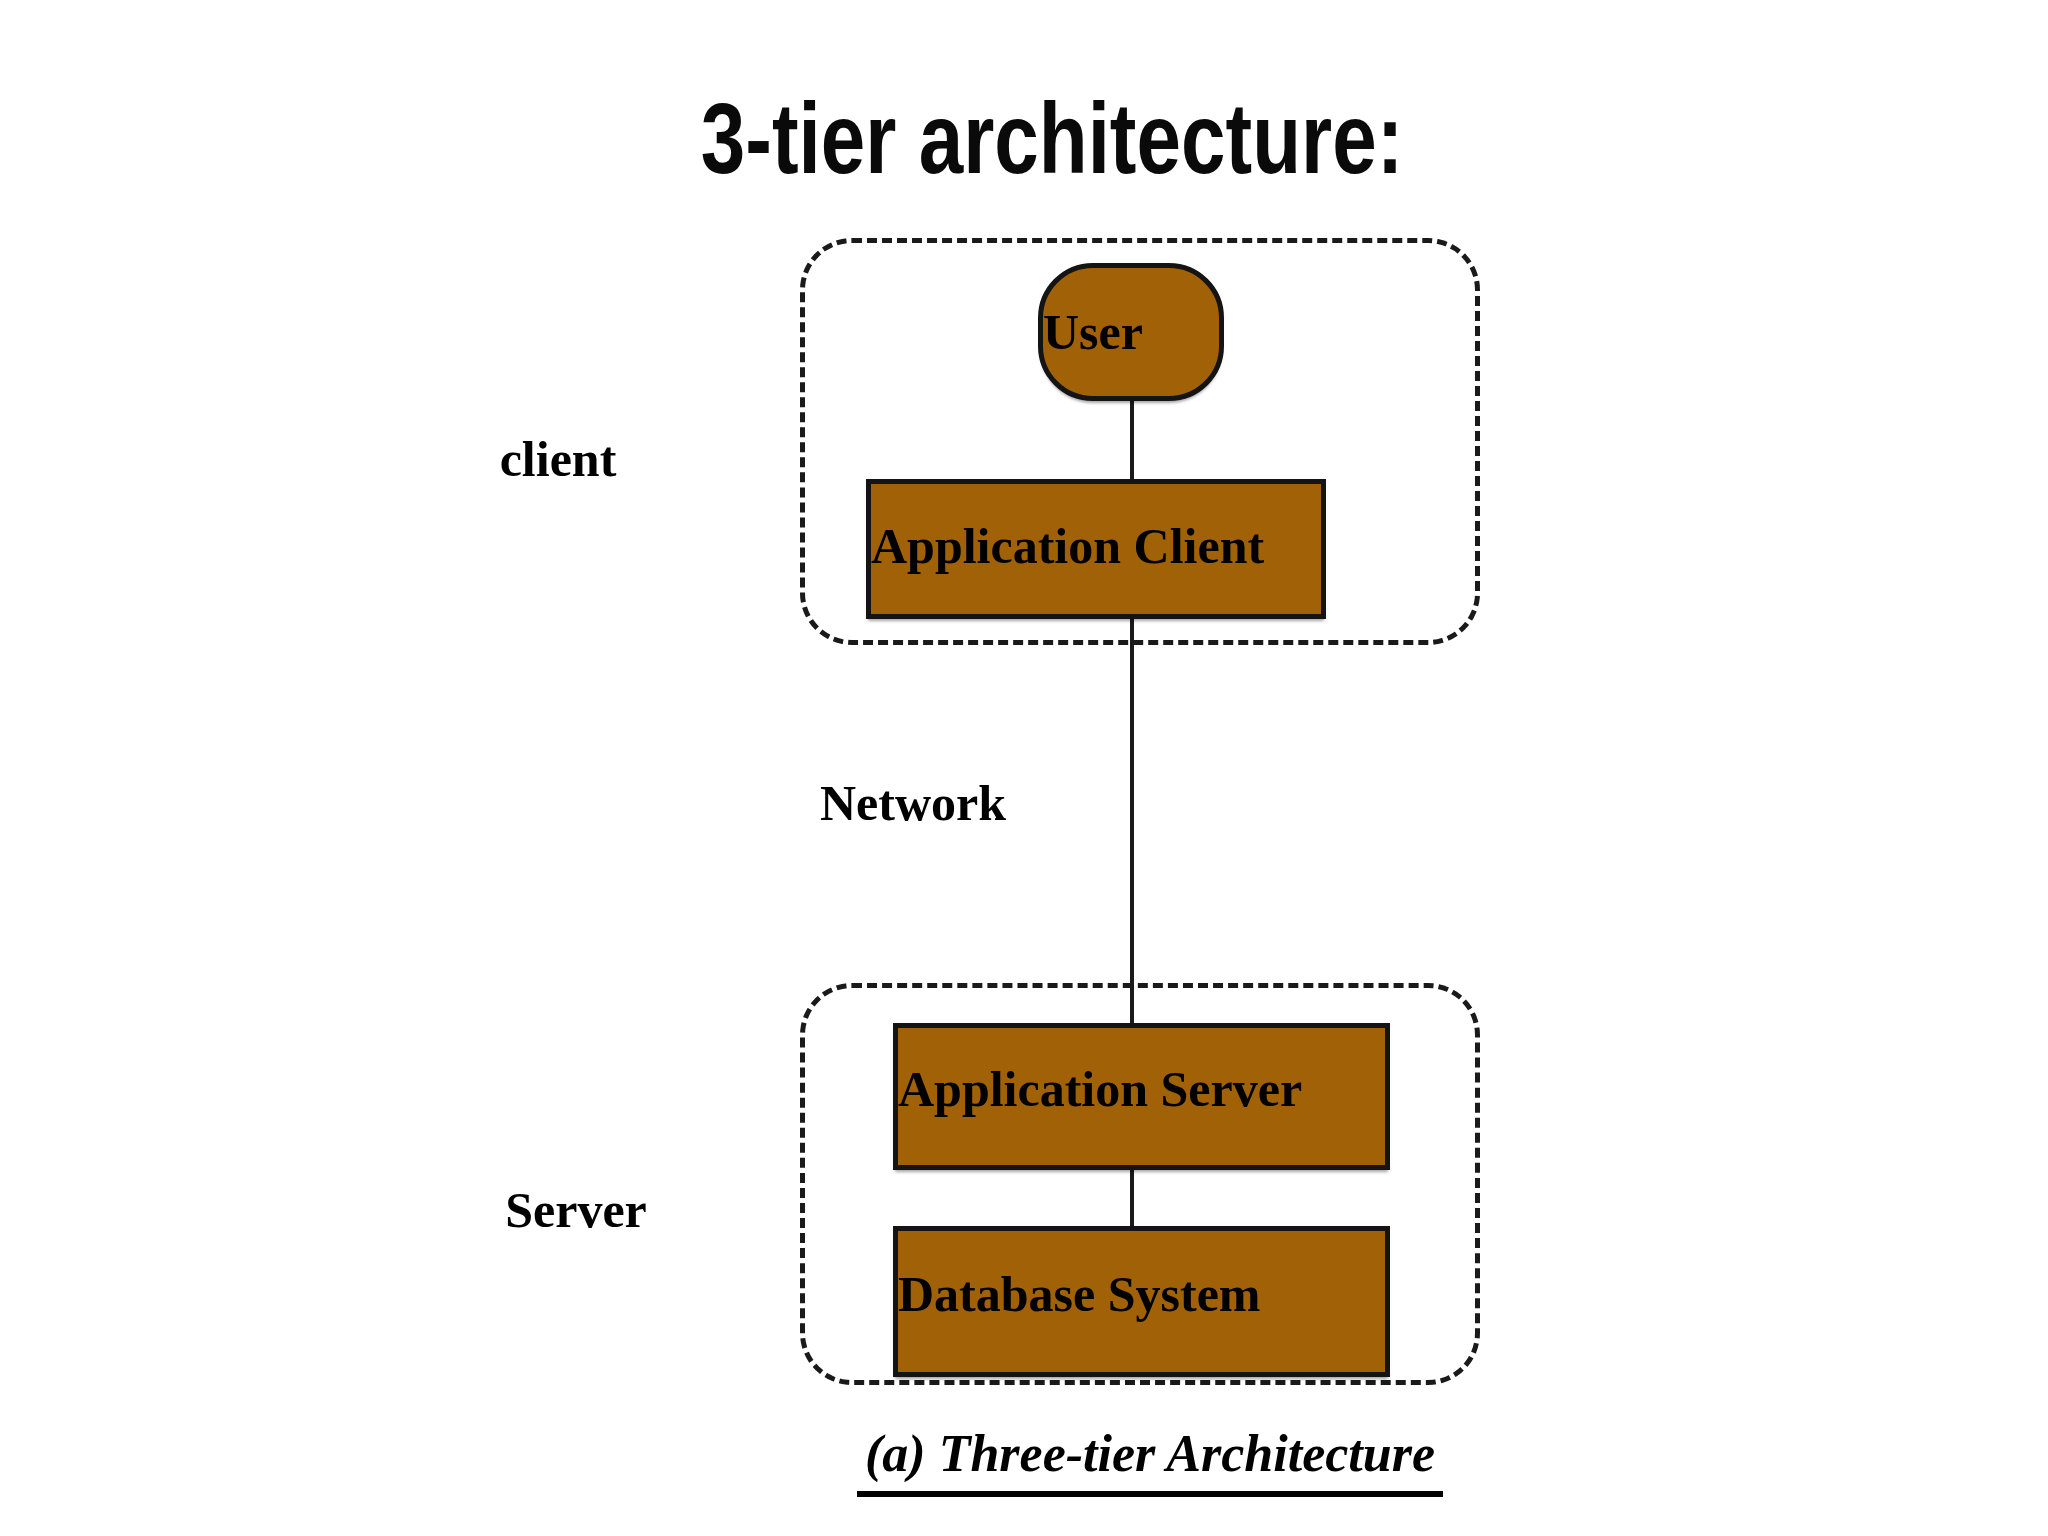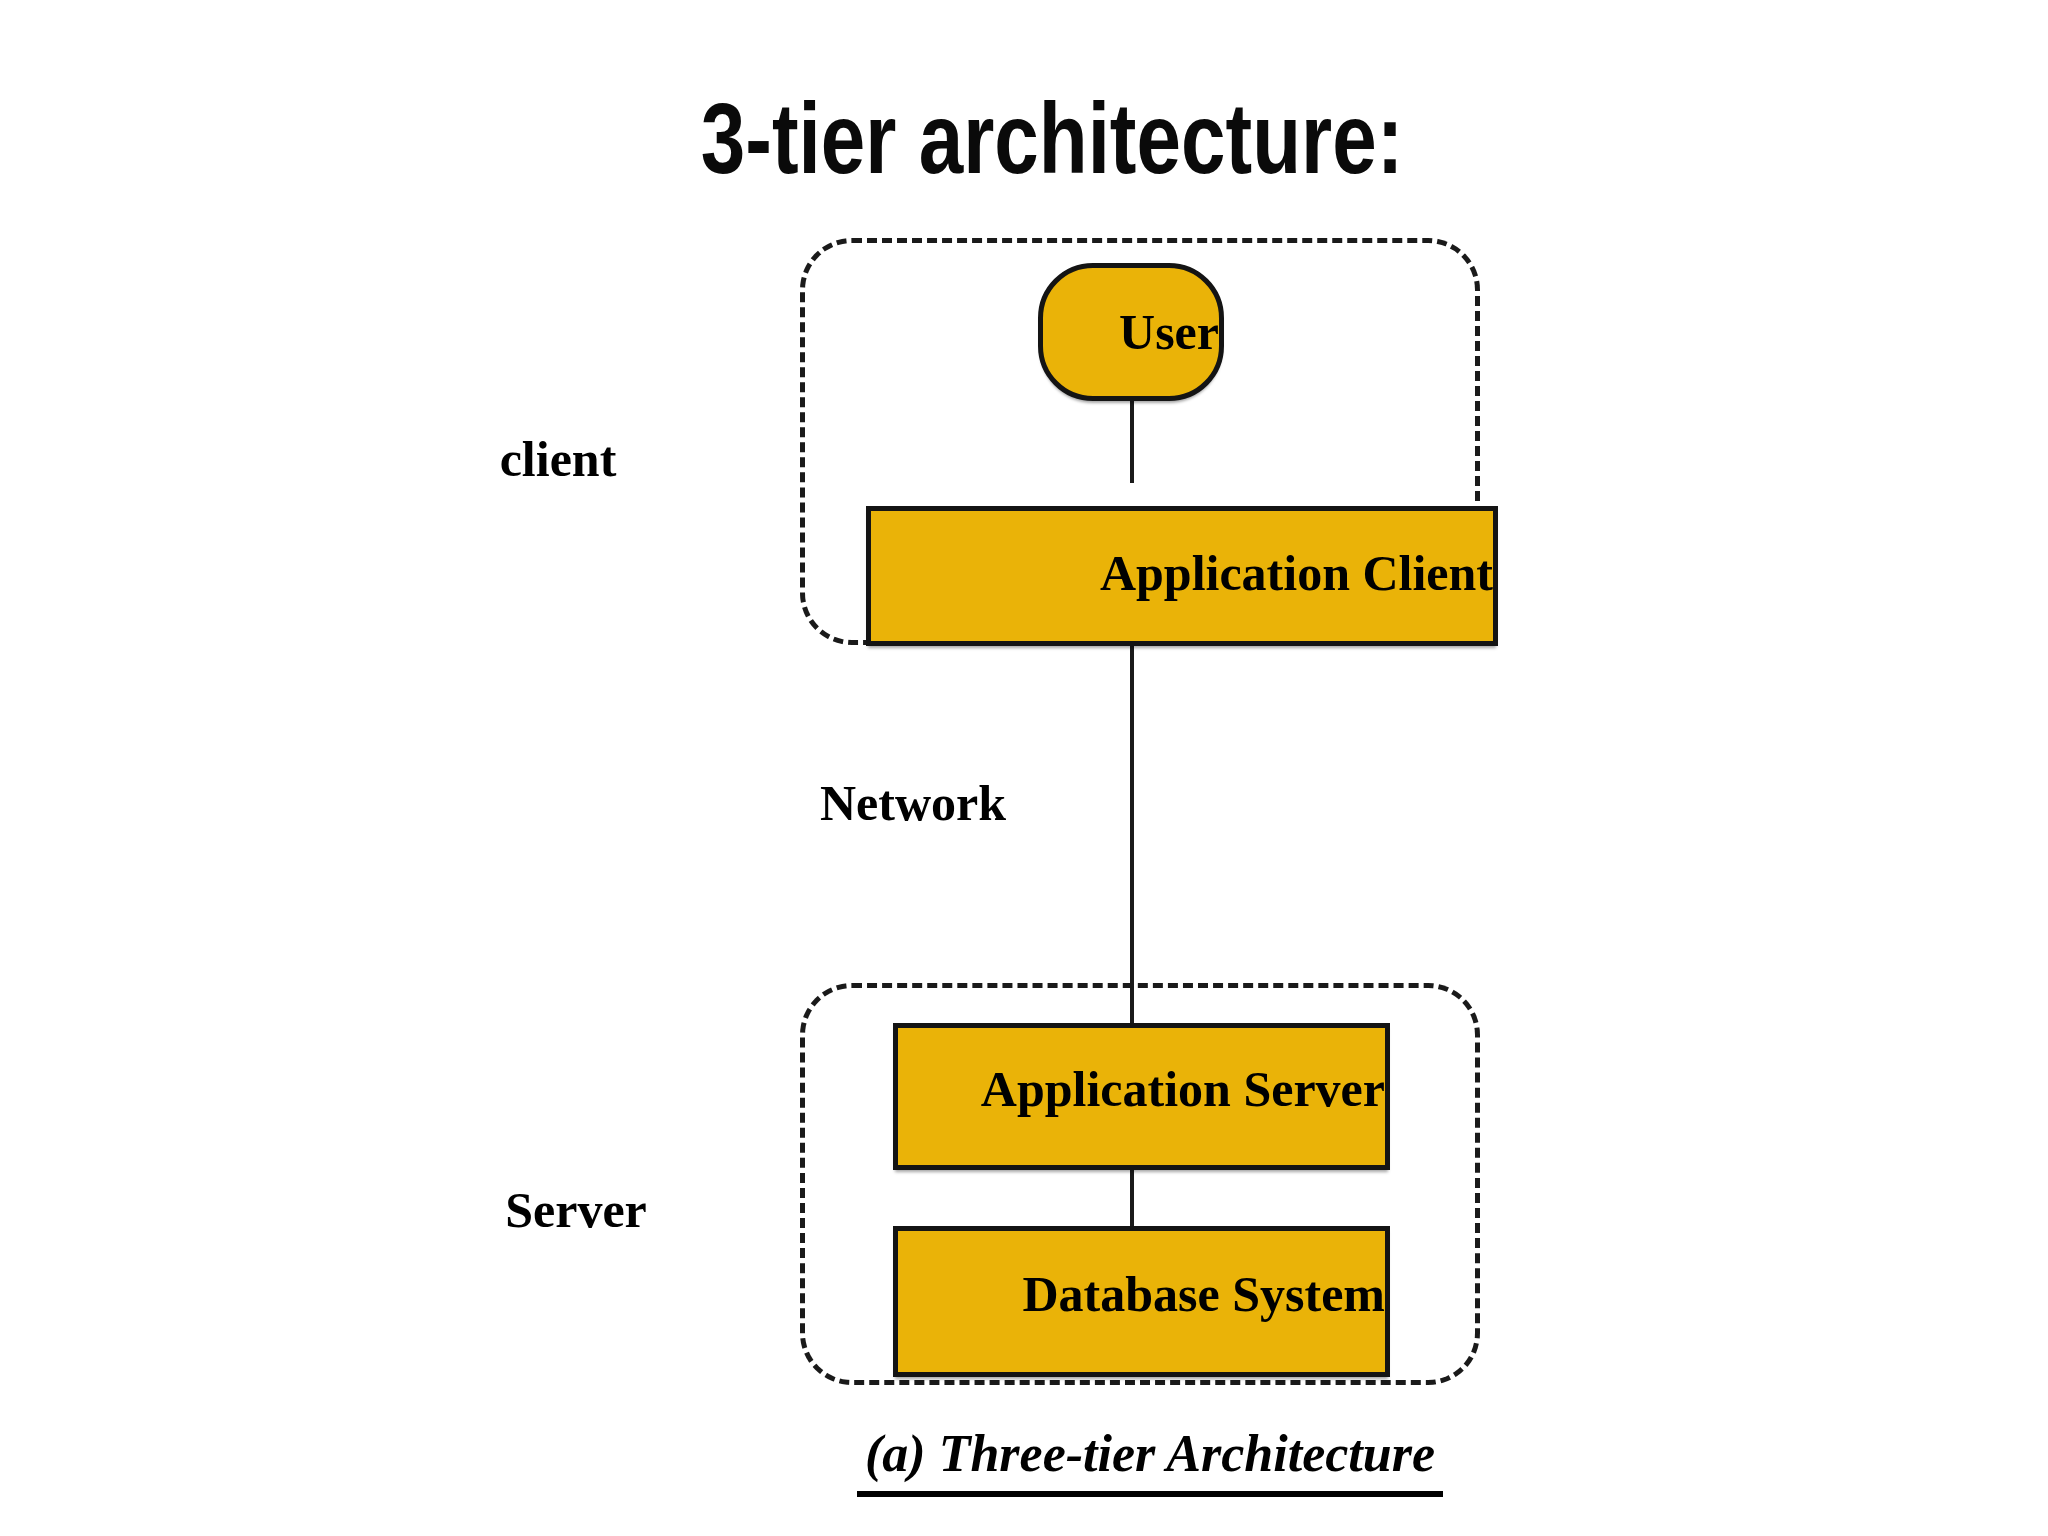--- a/index.html
+++ b/index.html
@@ -49,37 +49,37 @@
     background: #1a1a1a;
     z-index: 2;
   }
   .user-appclient    { left: 1130px; top: 397px;  height: 86px;  }
   .appclient-appserver { left: 1130px; top: 615px; height: 412px; }
   .appserver-db      { left: 1130px; top: 1168px; height: 62px;  }
 
   
   .node {
     position: absolute;
-    background: #eab308;
+    background: #a16207;
     border: 5px solid #141414;
     box-sizing: border-box;
     display: flex;
     align-items: center;
-    justify-content: flex-end;
+    justify-content: flex-start;
     z-index: 3;
     box-shadow: 0 4px 3px -2px rgba(0,0,0,0.35);
   }
   .node .label {
     font-size: 50px;
     font-weight: 700;
     white-space: nowrap;
     color: #000;
   }
   .user-node       { left: 1038px; top: 263px;  width: 186px; height: 138px; border-radius: 55px; }
-  .app-client-node { left: 866px;  top: 506px;  width: 632px; height: 140px; }
+  .app-client-node { left: 866px;  top: 479px;  width: 460px; height: 140px; }
   .app-server-node { left: 893px;  top: 1023px; width: 497px; height: 147px; }
   .database-node   { left: 893px;  top: 1226px; width: 497px; height: 151px; }
   .app-client-node .label { padding-bottom: 6px; }
   .app-server-node .label, .database-node .label { padding-bottom: 16px; }
 
   
   .tier-label {
     position: absolute;
     width: 200px;
     text-align: center;

